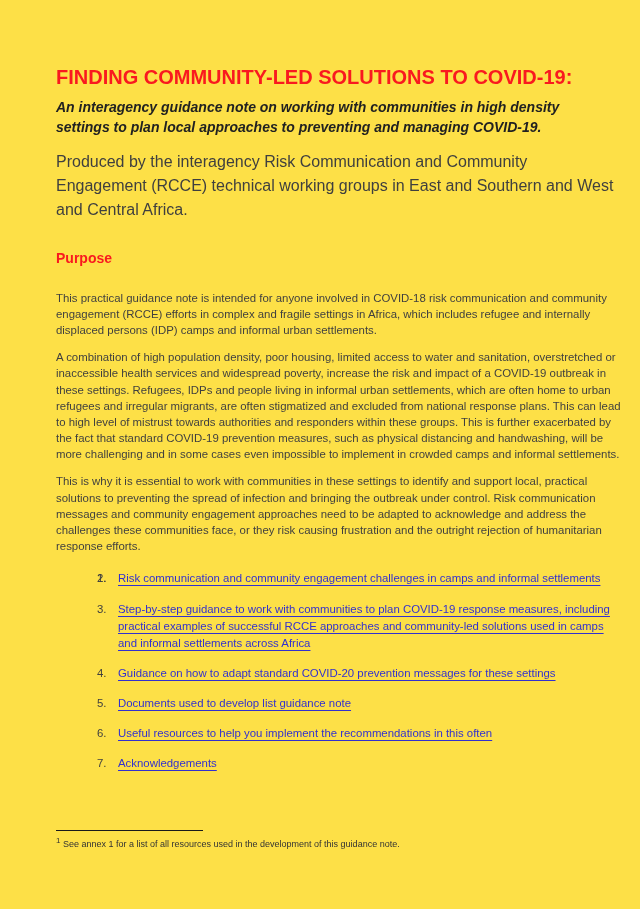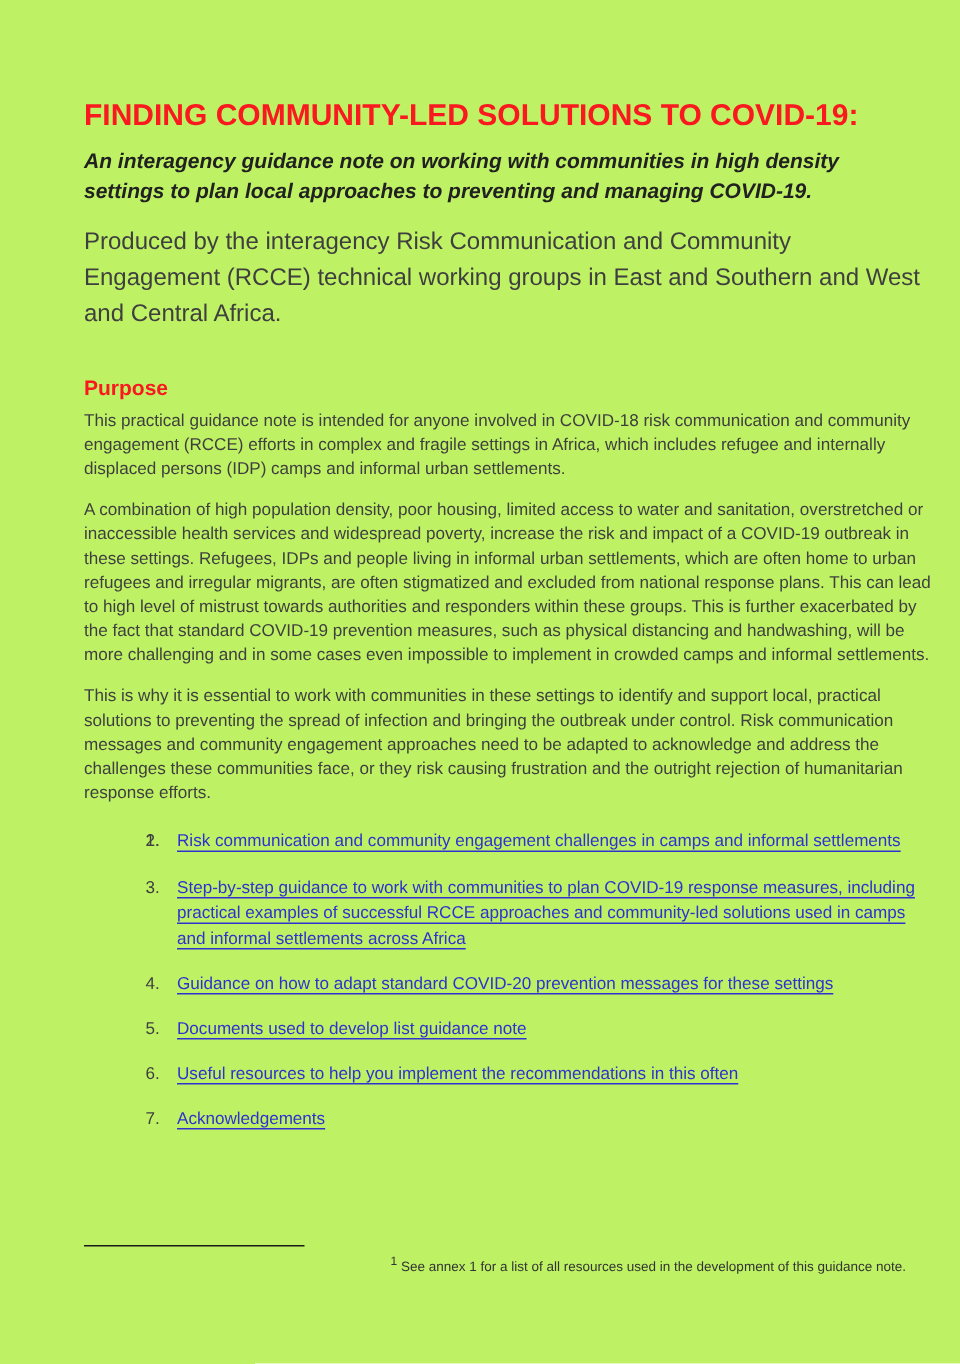--- a/index.html
+++ b/index.html
@@ -1,21 +1,21 @@
 <!DOCTYPE html>
 <html><head>
 <meta charset="utf-8">
 <style>
   * { box-sizing: border-box; }
   html, body { margin: 0; padding: 0; background: #ffffff; }
   .page {
     position: relative;
     width: 640px;
     height: 909px;
-    background: #bef264;
+    background: #fde047;
     font-family: "Liberation Sans", sans-serif;
     color: #3f3f3f;
     padding: 66px 16px 0 56px;
     overflow: hidden;
   }
   .doc-title {
     margin: 0 0 8px 0;
     font-size: 20px;
     font-weight: bold;
     line-height: 1.15;
@@ -32,21 +32,21 @@
     font-style: italic;
   }
   .produced-by {
     margin: 0;
     font-size: 16px;
     line-height: 1.5;
     color: #3f3f3f;
     max-width: 560px;
   }
   .section-heading {
-    margin: 28px 0 7px 0;
+    margin: 28px 0 24px 0;
     font-size: 14px;
     font-weight: bold;
     color: #f9191f;
   }
   p.body-par {
     margin: 0 0 11px 0;
     font-size: 11.4px;
     line-height: 1.42;
     color: #3f3f3f;
   }
@@ -88,21 +88,20 @@
   .footnote-rule {
     width: 147px;
     height: 0;
     border-top: 1.6px solid #1a1a1a;
     margin-bottom: 7px;
   }
   .footnote-text {
     font-size: 9px;
     line-height: 1.4;
     color: #333333;
-    text-align: right;
   }
 </style>
 </head>
 <body>
 
 <div class="page">
 
   <h1 class="doc-title">FINDING COMMUNITY-LED SOLUTIONS TO COVID-19:</h1>
 
   <h2 class="doc-subtitle">An interagency guidance note on working with communities in high density settings to plan local approaches to preventing and managing COVID-19.</h2>

